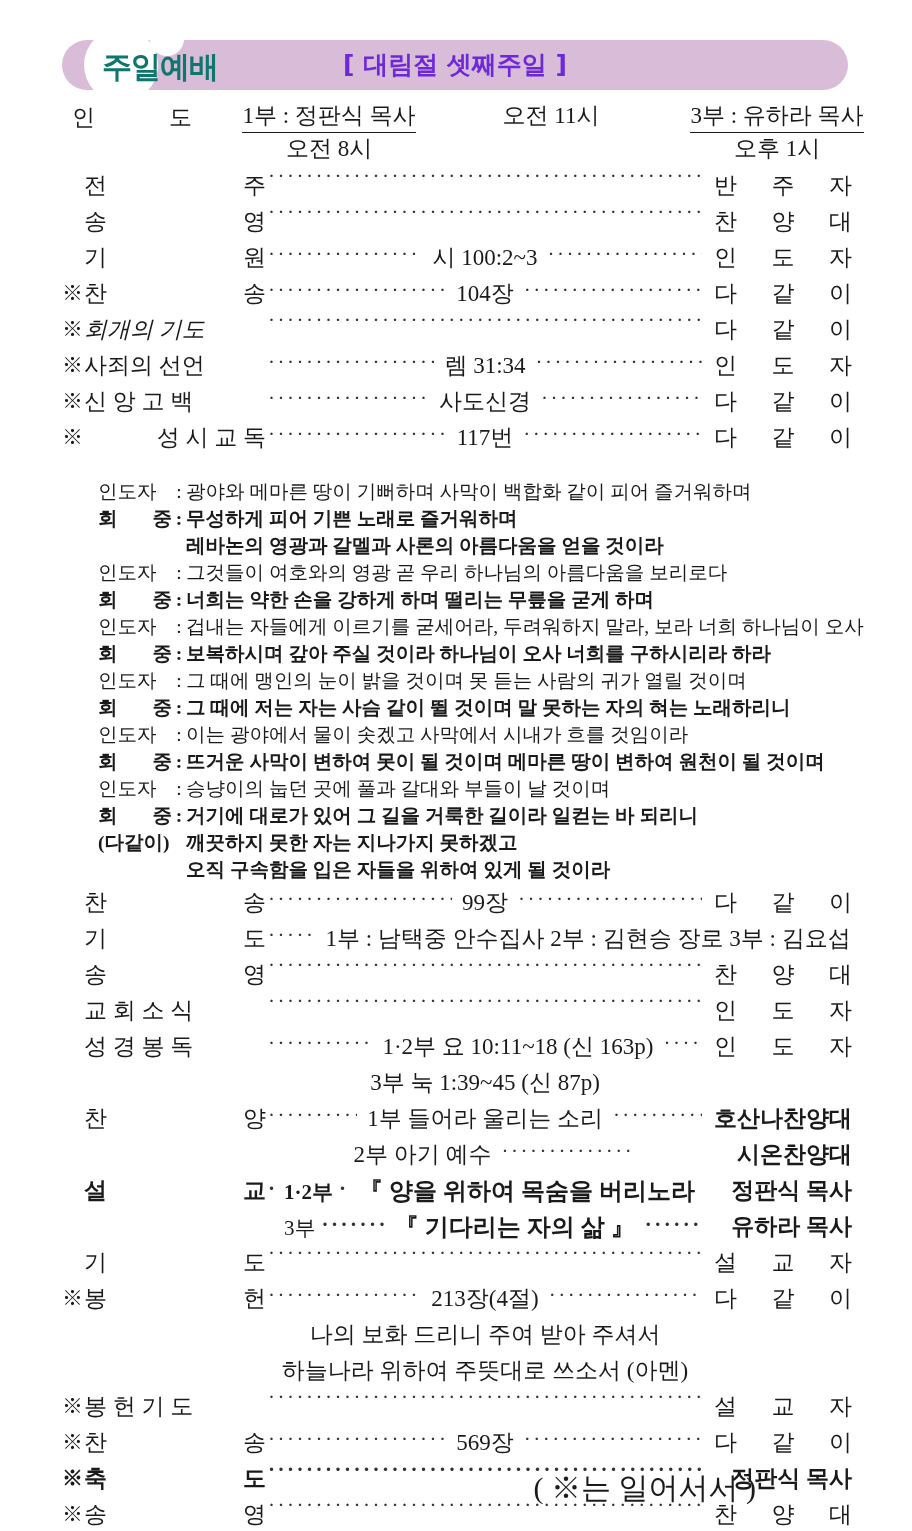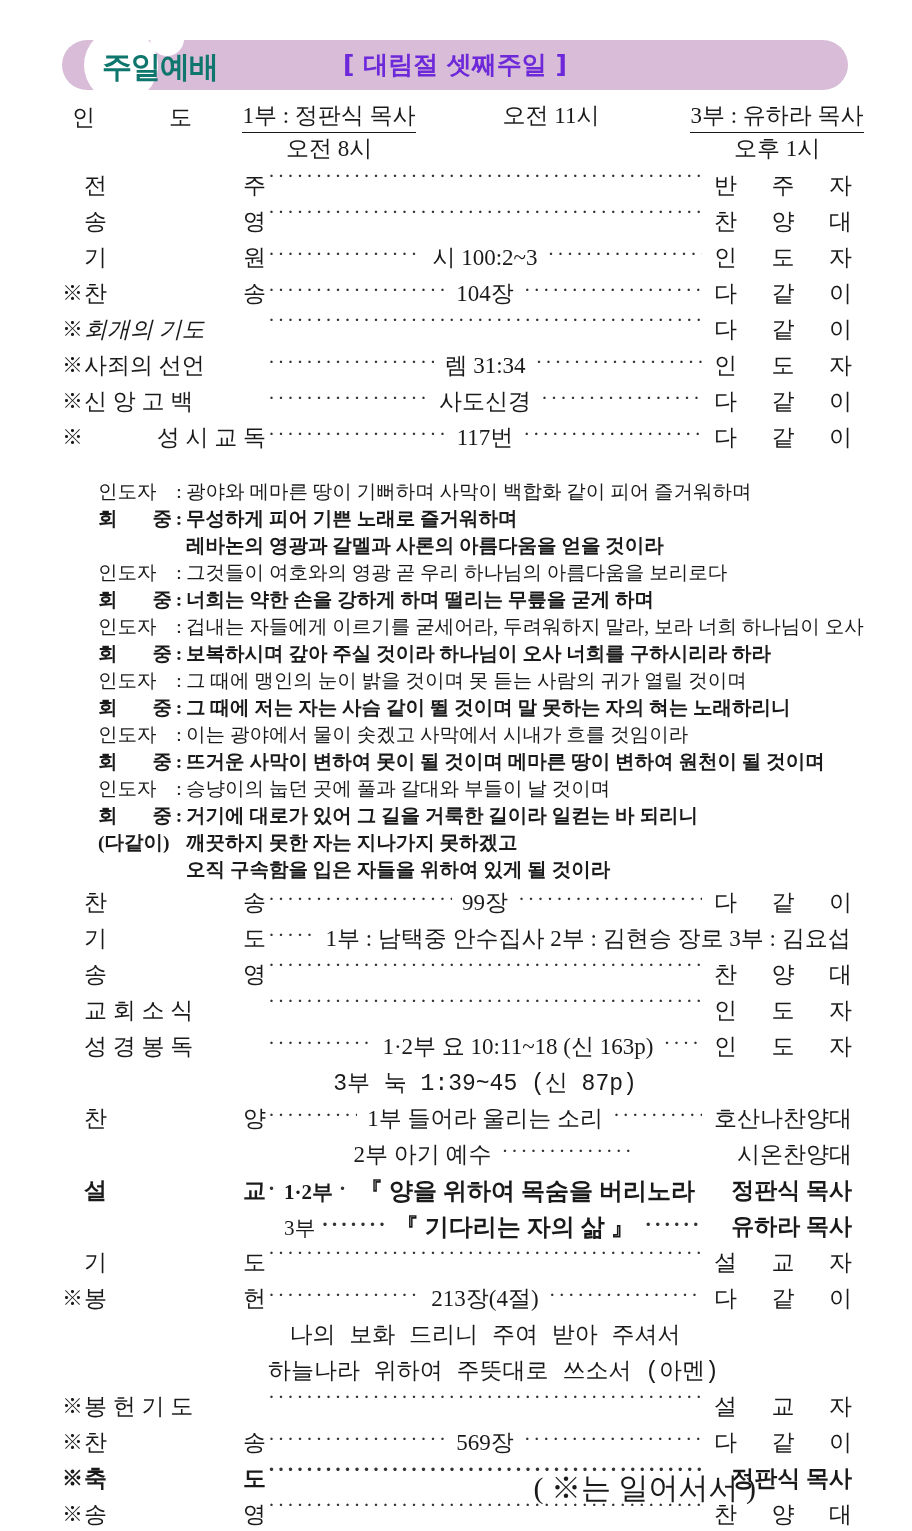--- a/index.html
+++ b/index.html
@@ -175,30 +175,29 @@
 
   .role {
     position: absolute;
     right: 0;
     top: 0;
     width: 138px;
     display: flex;
     justify-content: space-between;
     white-space: nowrap;
   }
-  .role.nospread { display: block; text-align: right; }
+  .role.nospread { display: block; text-align: right; font-weight: bold; }
 
   
   .ord-free {
     position: relative;
     height: 36px;
     font-size: 23px;
     display: flex;
     align-items: baseline;
-    font-family: Liberation Mono, monospace;
   }
   .ord-free .freetext {
     position: absolute;
     left: 206px;
     right: 150px;
     text-align: center;
     white-space: nowrap;
   }
 
   

